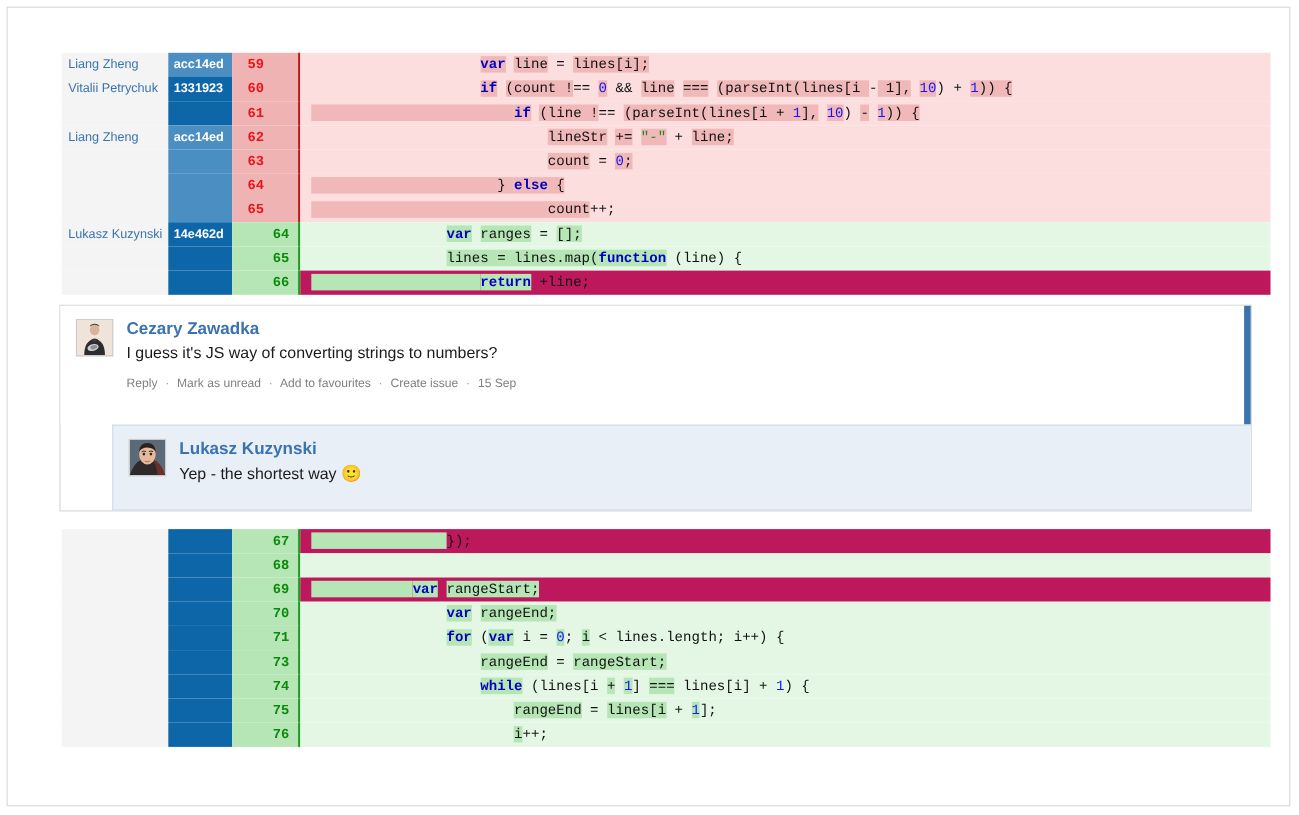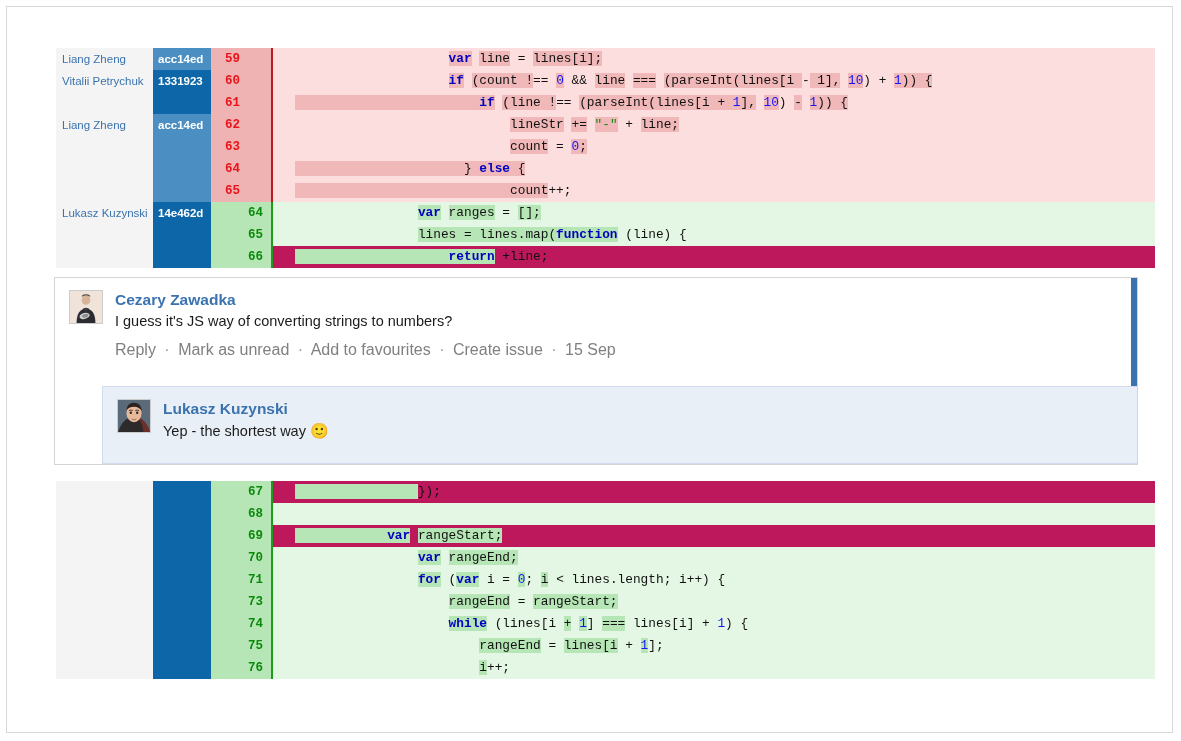--- a/index.html
+++ b/index.html
@@ -91,21 +91,21 @@
     border-right: 2px solid #1d9c1d;
   }
 
   .c-code {
     flex: 1 1 auto;
     font-family: "Liberation Mono", monospace;
     font-size: 12.8px;
     line-height: 22px;
     white-space: pre;
     box-sizing: border-box;
-    padding-left: 22px;
+    padding-left: 10px;
     overflow: hidden;
   }
   .c-code.del { background: #fcdede; }
   .c-code.add { background: #e4f7e4; }
 
   
   .kw  { color: #0000c0; font-weight: bold; }
   .num { color: #1414ff; }
   .str { color: #1a8a1a; }
   .pl  { color: #111111; }
@@ -164,21 +164,21 @@
     margin-bottom: 1px;
   }
   .c-text {
     color: #1b1b1b;
     font-size: 14.5px;
     line-height: 21px;
     margin-bottom: 9px;
   }
   .emoji { font-size: 15px; }
   .c-actions {
-    font-size: 16px;
+    font-size: 11px;
     color: #808080;
     line-height: 17px;
   }
   .c-actions .act { color: #808080; cursor: pointer; }
   .c-actions .dot { color: #9a9a9a; padding: 0 4px; }
   .c-actions .date { color: #808080; }
 
   
   .reply-wrap {
     margin: 0 0 0 47px;

